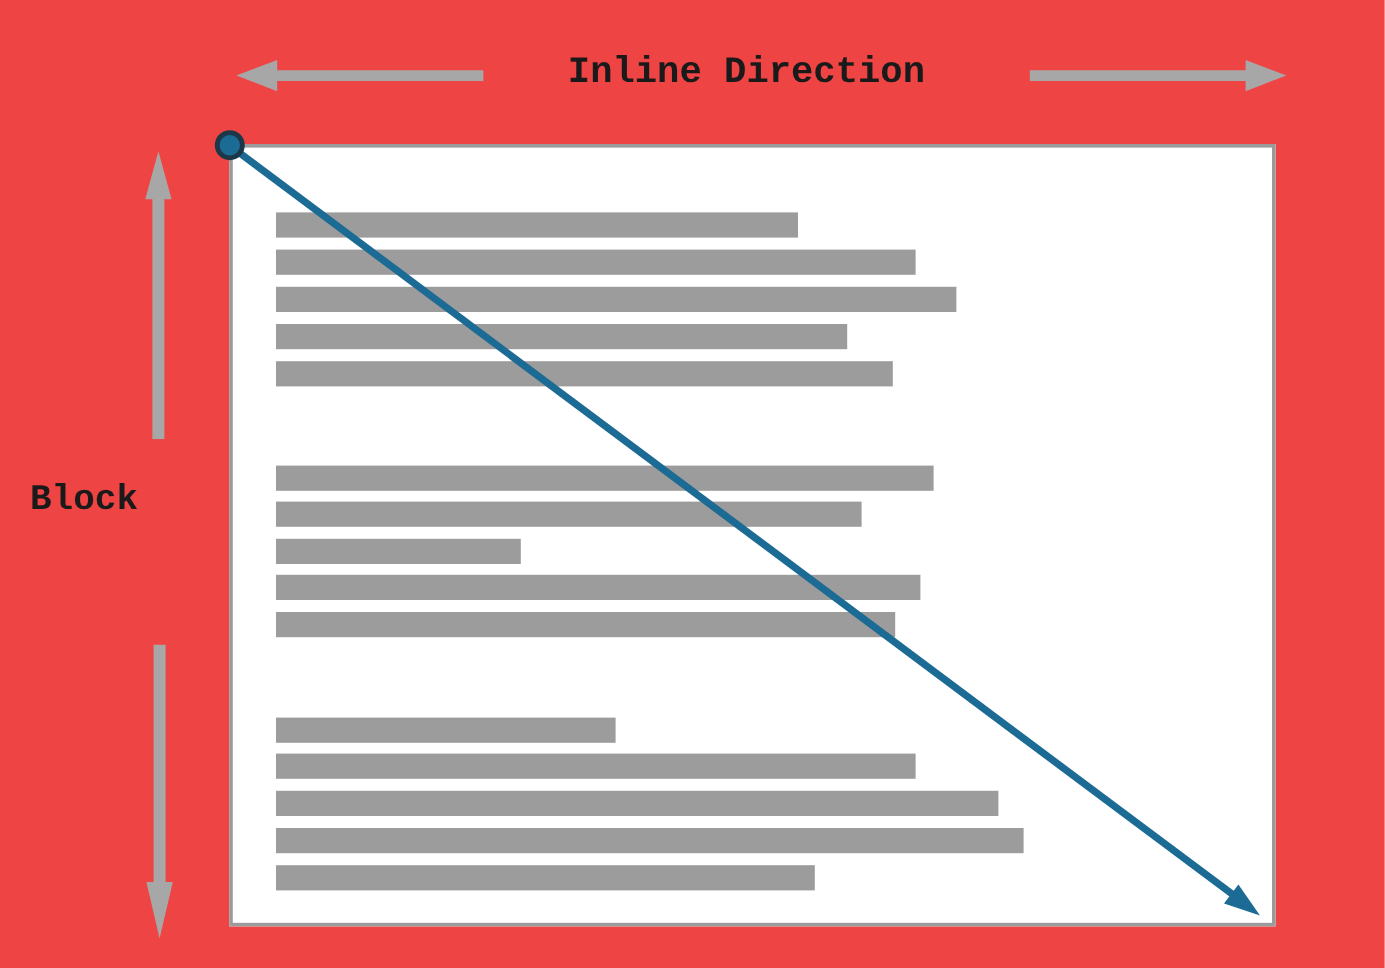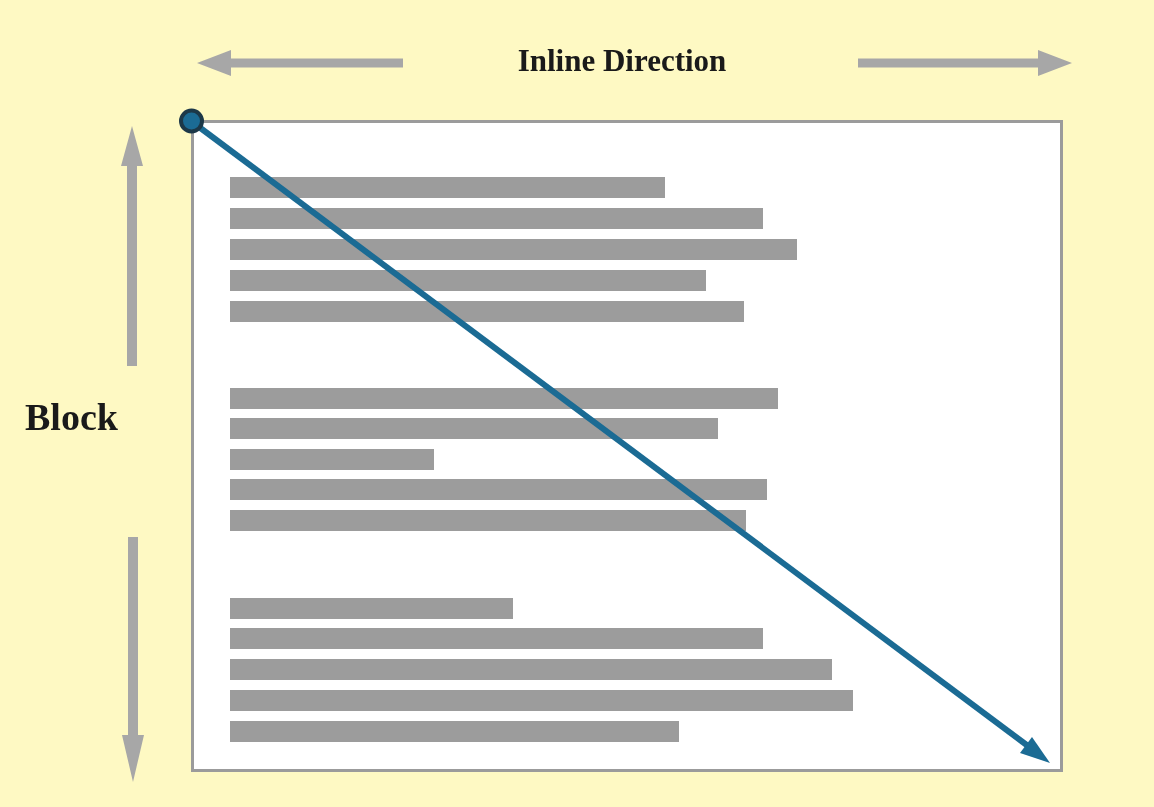--- a/index.html
+++ b/index.html
@@ -1,35 +1,35 @@
 <!DOCTYPE html>
 <html><head>
 <meta charset="utf-8">
 <style>
   html,body{margin:0;padding:0;background:#ffffff;}
   .canvas{
     position:relative;
     width:1154px;height:807px;
-    background:#fef9c3;
+    background:#ef4444;
     overflow:hidden;
-    font-family:Liberation Serif, serif;
+    font-family:Liberation Mono, monospace;
   }
   .abs{position:absolute;}
   .inline-label{
     position:absolute;
     left:412px;top:43px;width:420px;
     text-align:center;
     font-size:31px;font-weight:bold;
     letter-spacing:0px;
     white-space:nowrap;
   }
   .block-label{
     position:absolute;
     left:25px;top:392px;
-    font-size:38px;font-weight:bold;
+    font-size:30px;font-weight:bold;
     line-height:50px;
   }
   .box{
     position:absolute;
     left:191px;top:120px;
     width:866px;height:646px;
     border:3px solid #9b9b9b;
     background:#ffffff;
   }
   .bar{position:absolute;height:21px;}

